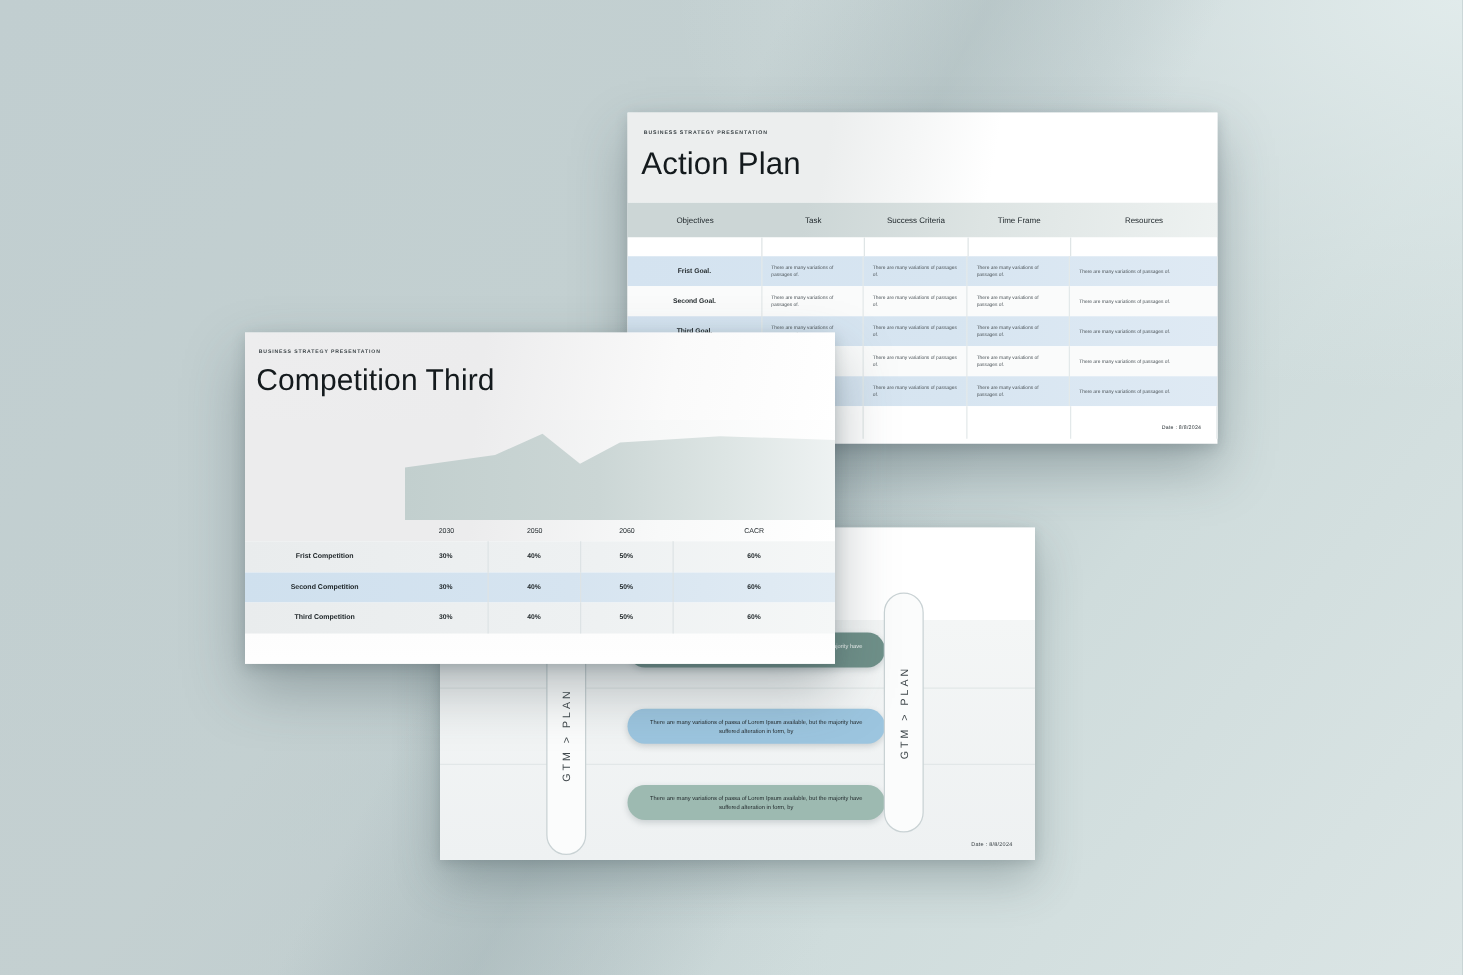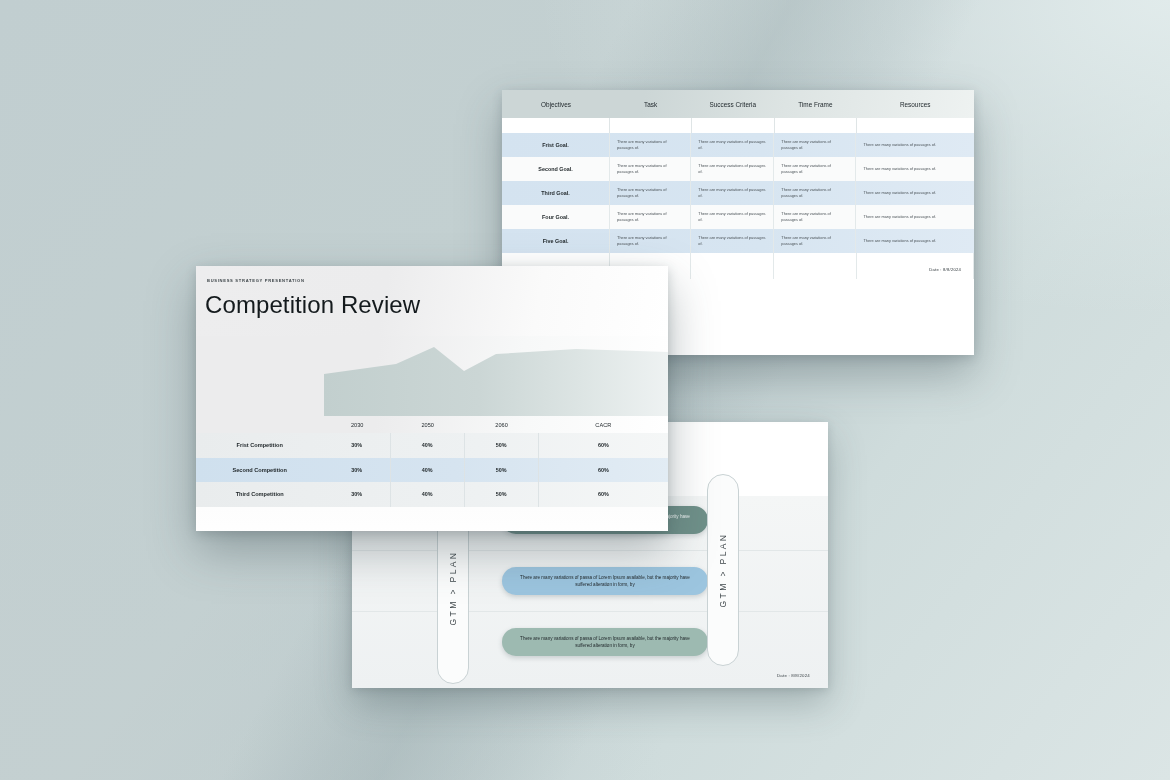--- a/index.html
+++ b/index.html
@@ -151,20 +151,24 @@
     </div>
     <div class="gtm-rail" id="rail-right">
       <span class="rail-text">GTM  &gt;  PLAN</span>
     </div>
 
     <div class="s3-date">Date : 8/8/2024</div>
   </div>
 </div>
 
 <div class="slide" id="slide-action">
+  <div class="ap-head">
+    <div class="ap-kicker">BUSINESS STRATEGY PRESENTATION</div>
+    <div class="ap-title">Action Plan</div>
+  </div>
 
   <div class="ap-colhead">
     <div class="c0">Objectives</div>
     <div class="c1">Task</div>
     <div class="c2">Success Criteria</div>
     <div class="c3">Time Frame</div>
     <div class="c4">Resources</div>
   </div>
 
   <div class="ap-table">
@@ -219,21 +223,21 @@
         <i class="c3"></i>
         <i class="c4"></i>
       <div class="ap-date">Date : 8/8/2024</div>
     </div>
   </div>
 </div>
 
 <div class="slide" id="slide-comp">
   <div class="cr-head">
     <div class="cr-kicker">BUSINESS STRATEGY PRESENTATION</div>
-    <div class="cr-title">Competition  Review</div>
+    <div class="cr-title">Competition  Third</div>
   </div>
 
   <div class="cr-chartzone">
     <svg viewBox="0 0 472 80" preserveAspectRatio="none">
       <defs>
         <linearGradient id="areaFill" x1="0" y1="0" x2="1" y2="0">
           <stop offset="0%" stop-color="#c2cfce"></stop>
           <stop offset="45%" stop-color="#cbd6d5"></stop>
           <stop offset="75%" stop-color="#dde5e4"></stop>
           <stop offset="100%" stop-color="#eef2f2"></stop>

